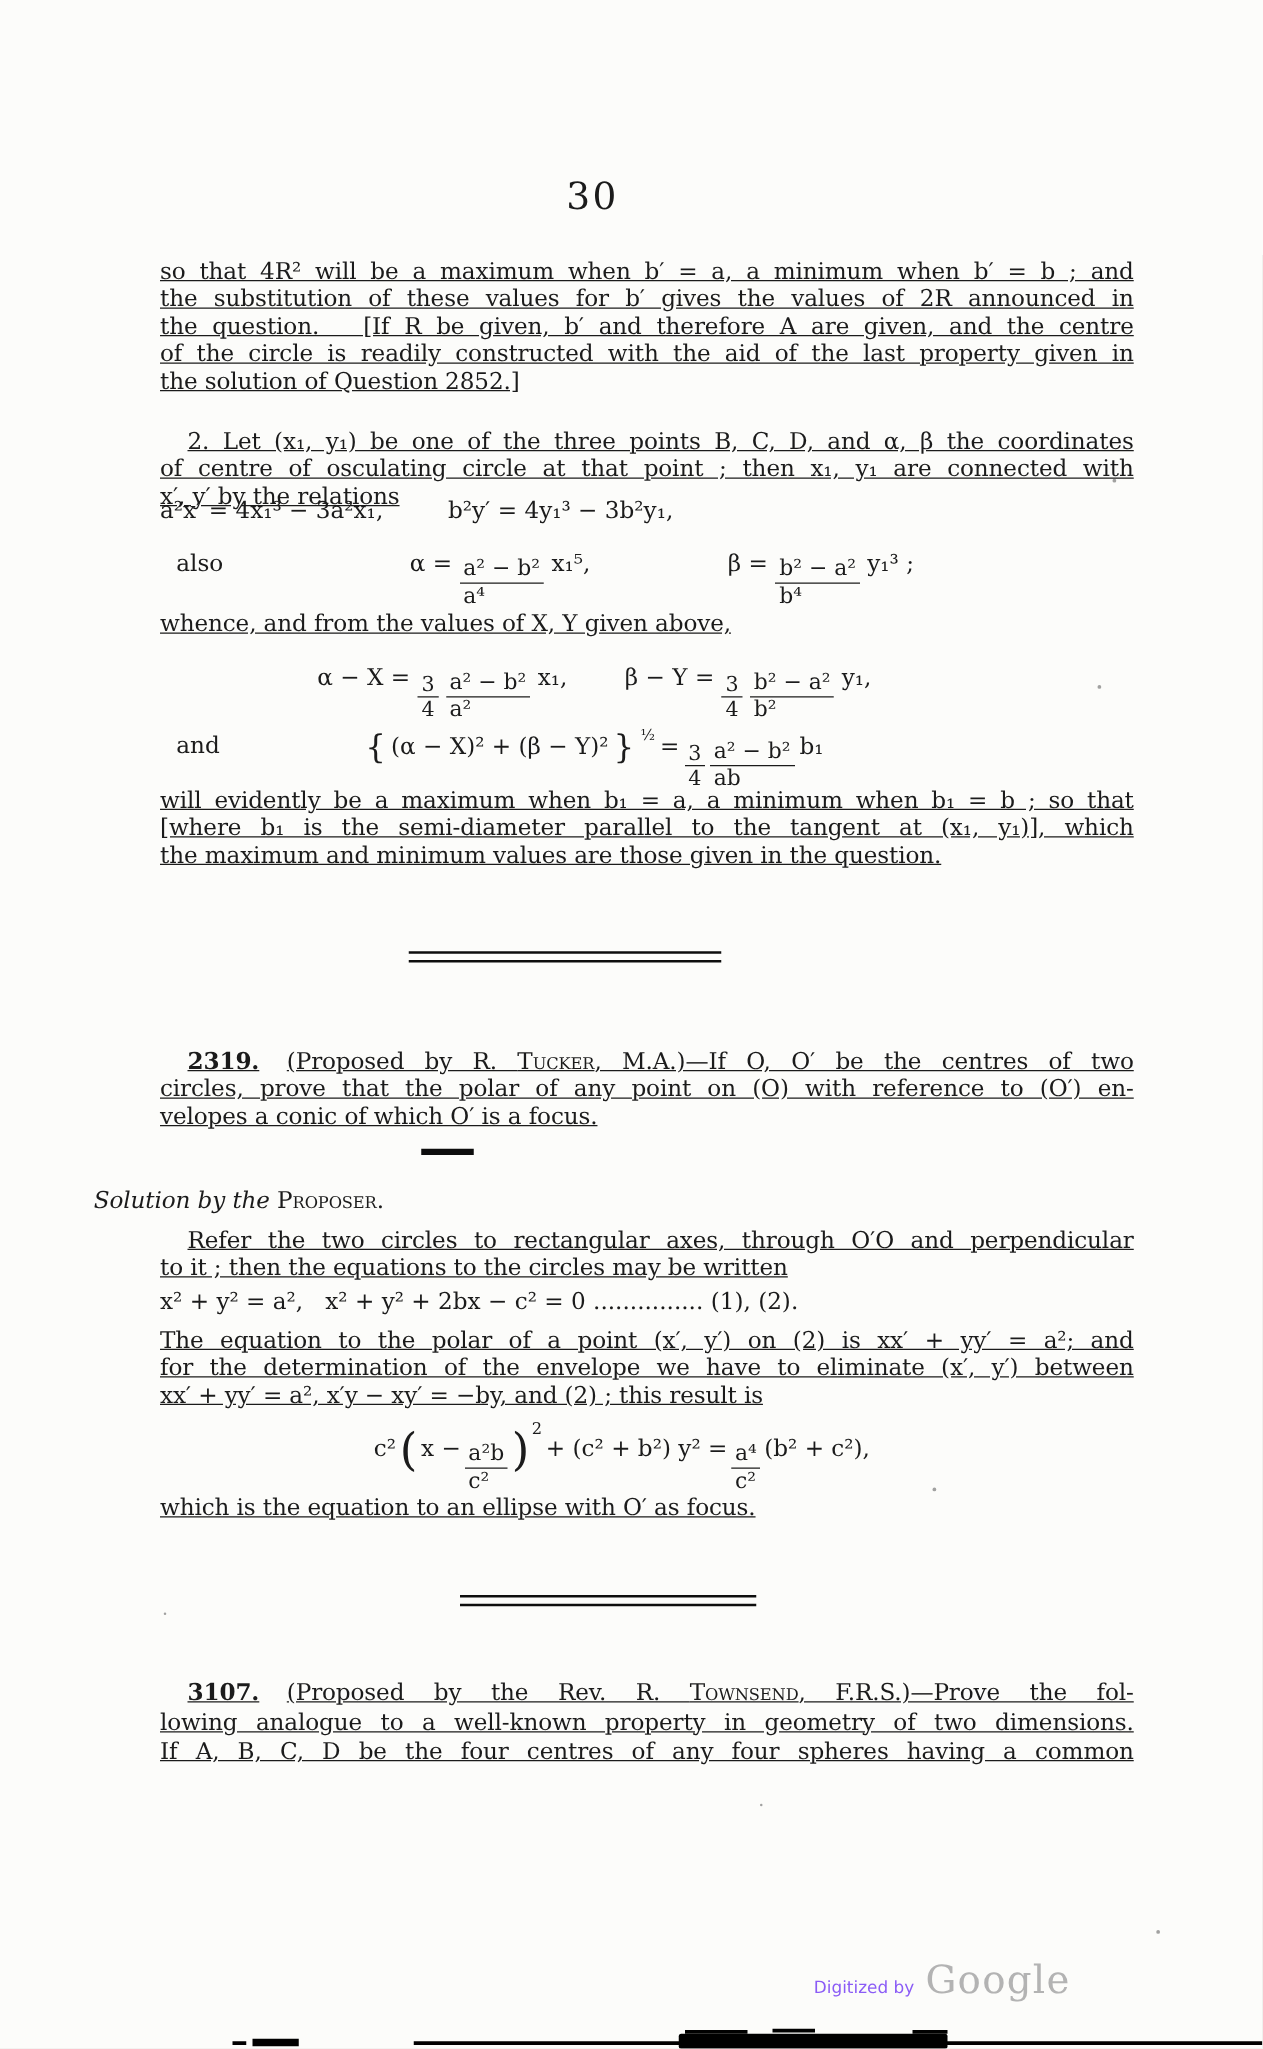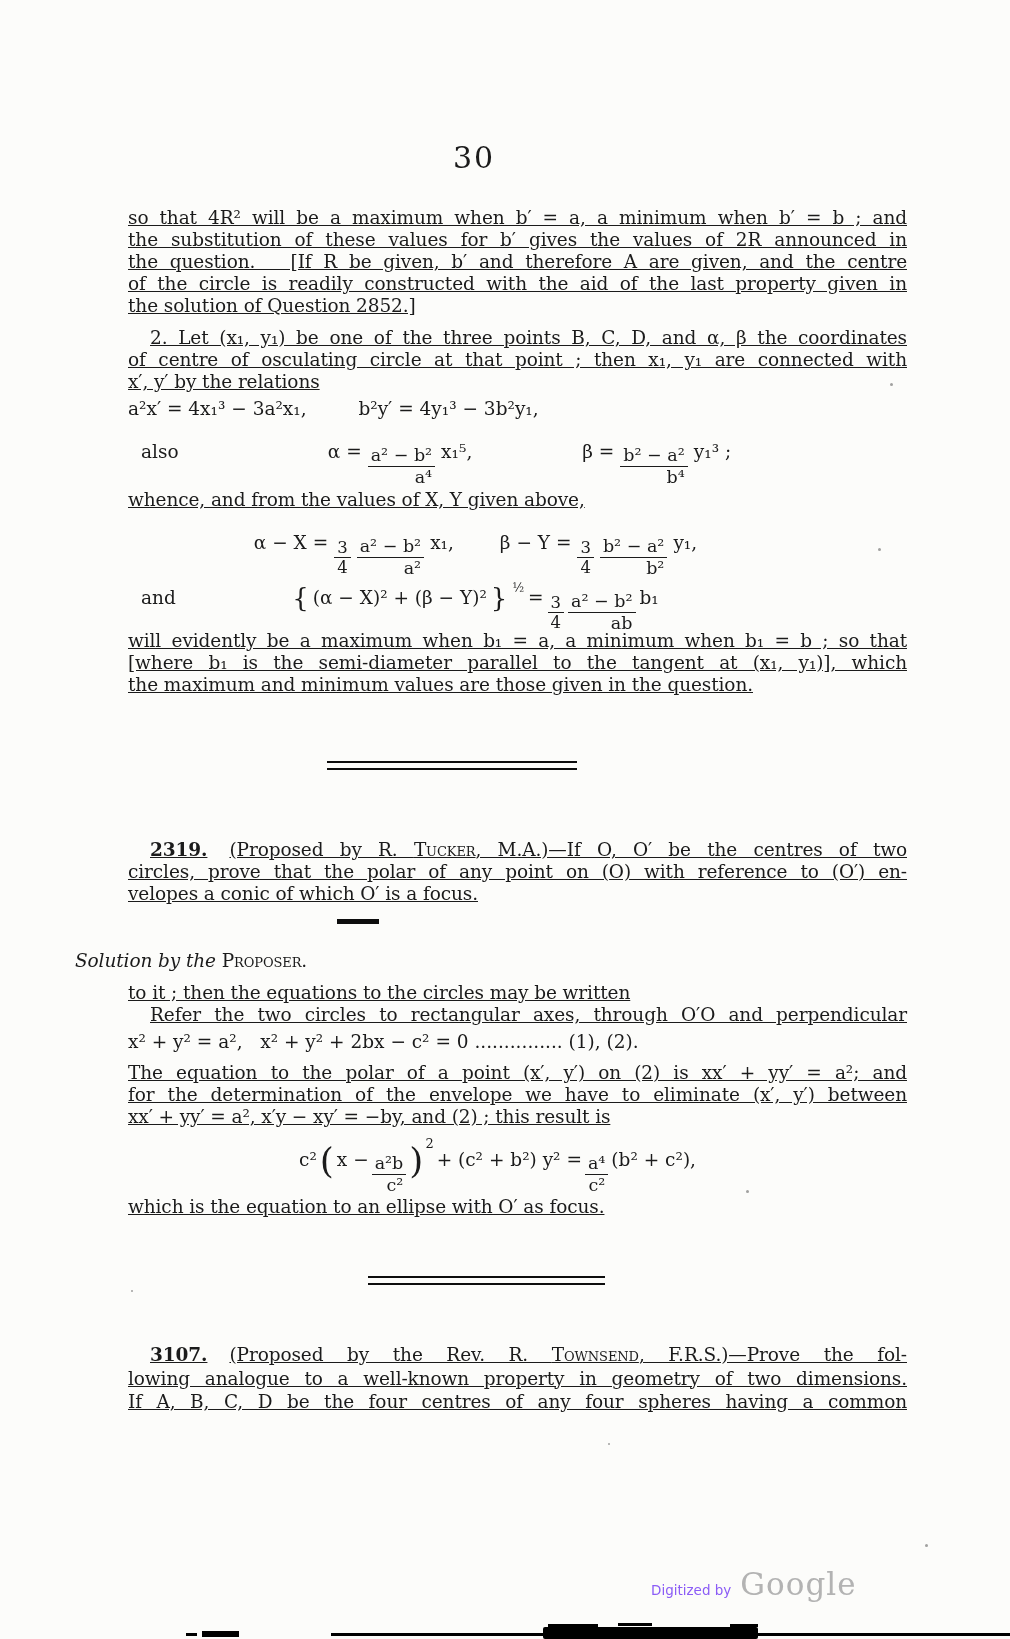--- a/index.html
+++ b/index.html
@@ -18,21 +18,21 @@
   .j{text-align:justify;text-align-last:justify;}
   .ind{text-indent:22px;}
   .qnum{font-weight:bold;margin-right:22px;}
   .sc{font-variant:small-caps;}
   .it{font-style:italic;}
   .center{text-align:left;}
   .eqwrap{position:absolute;left:128px;width:779px;font-size:18.5px;}
   .sidelabel{position:absolute;left:13px;top:50%;transform:translateY(-50%);}
   .eqrow{display:flex;justify-content:center;align-items:center;height:100%;}
   .eqpart{display:inline-flex;align-items:center;gap:6px;white-space:nowrap;}
-  .frac{display:inline-block;text-align:right;font-size:17.5px;line-height:1.12;vertical-align:middle;margin-top:32px;}
+  .frac{display:inline-block;text-align:left;font-size:17.5px;line-height:1.12;vertical-align:middle;margin-top:32px;}
   .frac .num{display:block;padding:0 3px;}
   .frac .den{display:block;border-top:1.6px solid #1b1b1b;padding:1px 3px 0;}
   .frac.small{font-size:16.5px;}
   .sup{font-size:12px;position:relative;top:-9px;margin-left:1px;}
   .brace{font-size:26px;line-height:1;position:relative;top:1px;font-weight:400;}
   .bigp{font-size:36px;line-height:1;position:relative;top:2px;font-weight:300;}
   .psup{font-size:13px;position:relative;top:-16px;margin-left:-1px;}
   .dbl{position:absolute;}
   .dbl .r{height:2.4px;background:#0d0d0d;margin-bottom:4.2px;}
   .rule-short{position:absolute;background:#0d0d0d;}
@@ -50,21 +50,21 @@
   <div class="pagenum">30</div>
 
   <div class="block" style="top:207px">
     <span class="line j">so that 4R² will be a maximum when b′ = a, a minimum when b′ = b ; and</span>
     <span class="line j">the substitution of these values for b′ gives the values of 2R announced in</span>
     <span class="line j">the question.&nbsp;&nbsp; [If R be given, b′ and therefore A are given, and the centre</span>
     <span class="line j">of the circle is readily constructed with the aid of the last property given in</span>
     <span class="line">the solution of Question 2852.]</span>
   </div>
 
-  <div class="block" style="top:327px">
+  <div class="block" style="top:343px">
     <span class="line j ind">2. Let (x₁, y₁) be one of the three points B, C, D, and α, β the coordinates</span>
     <span class="line j">of centre of osculating circle at that point ; then x₁, y₁ are connected with</span>
     <span class="line">x′, y′ by the relations</span>
   </div>
 
   <div class="eqwrap center" style="top:398px">
     <span>a²x′ = 4x₁³ − 3a²x₁,</span>
     <span style="display:inline-block;width:40px"></span>
     <span>b²y′ = 4y₁³ − 3b²y₁,</span>
   </div>
@@ -164,22 +164,22 @@
   </div>
 
   <div class="rule-short" style="top:919px;left:337px;width:42px;height:4.5px"></div>
 
   <div class="block center" style="top:950px;transform:translateX(-53px)">
     <span class="it">Solution by the</span>
     <span class="sc">Proposer.</span>
   </div>
 
   <div class="block" style="top:982px">
+    <span class="line j ind">Refer the two circles to rectangular axes, through O′O and perpendicular</span>
     <span class="line">to it ; then the equations to the circles may be written</span>
-    <span class="line j ind">Refer the two circles to rectangular axes, through O′O and perpendicular</span>
   </div>
 
   <div class="eqwrap center" style="top:1031px">
     <span>x² + y² = a²,&nbsp;&nbsp;&nbsp;x² + y² + 2bx − c² = 0 ............... (1), (2).</span>
   </div>
 
   <div class="block" style="top:1062px">
     <span class="line j">The equation to the polar of a point (x′, y′) on (2) is xx′ + yy′ = a²; and</span>
     <span class="line j">for the determination of the envelope we have to eliminate (x′, y′) between</span>
     <span class="line">xx′ + yy′ = a², x′y − xy′ = −by, and (2) ; this result is</span>

